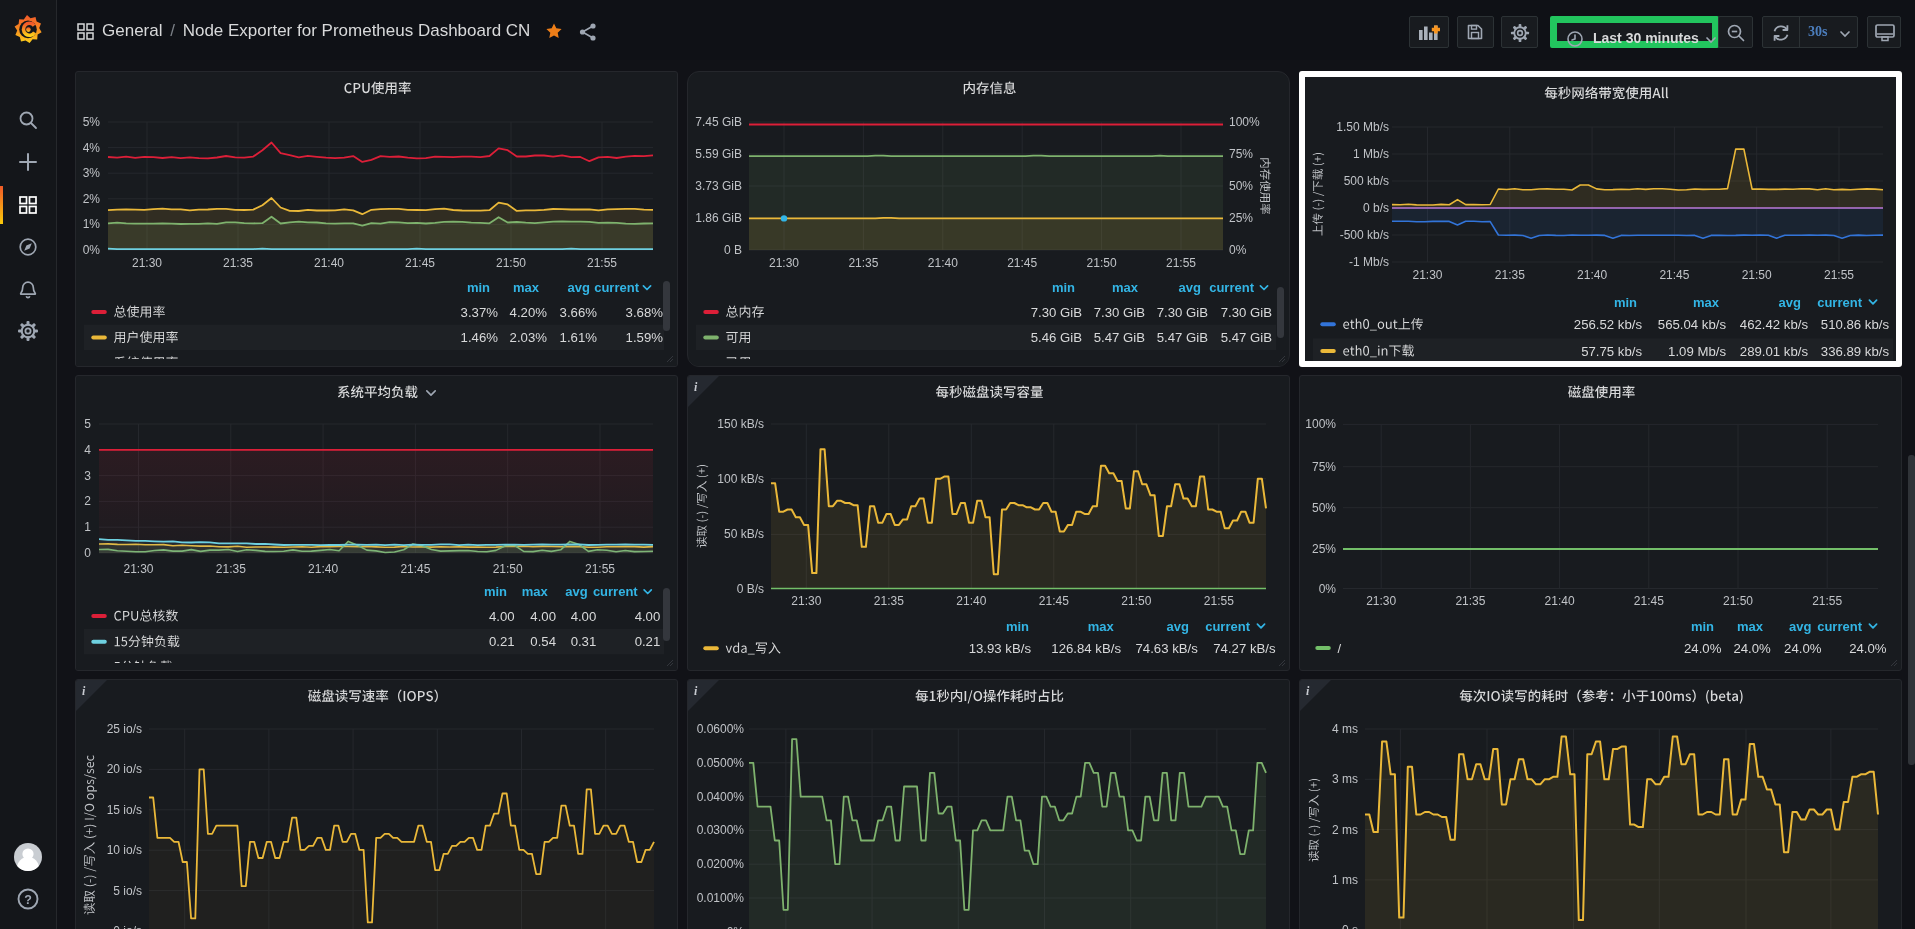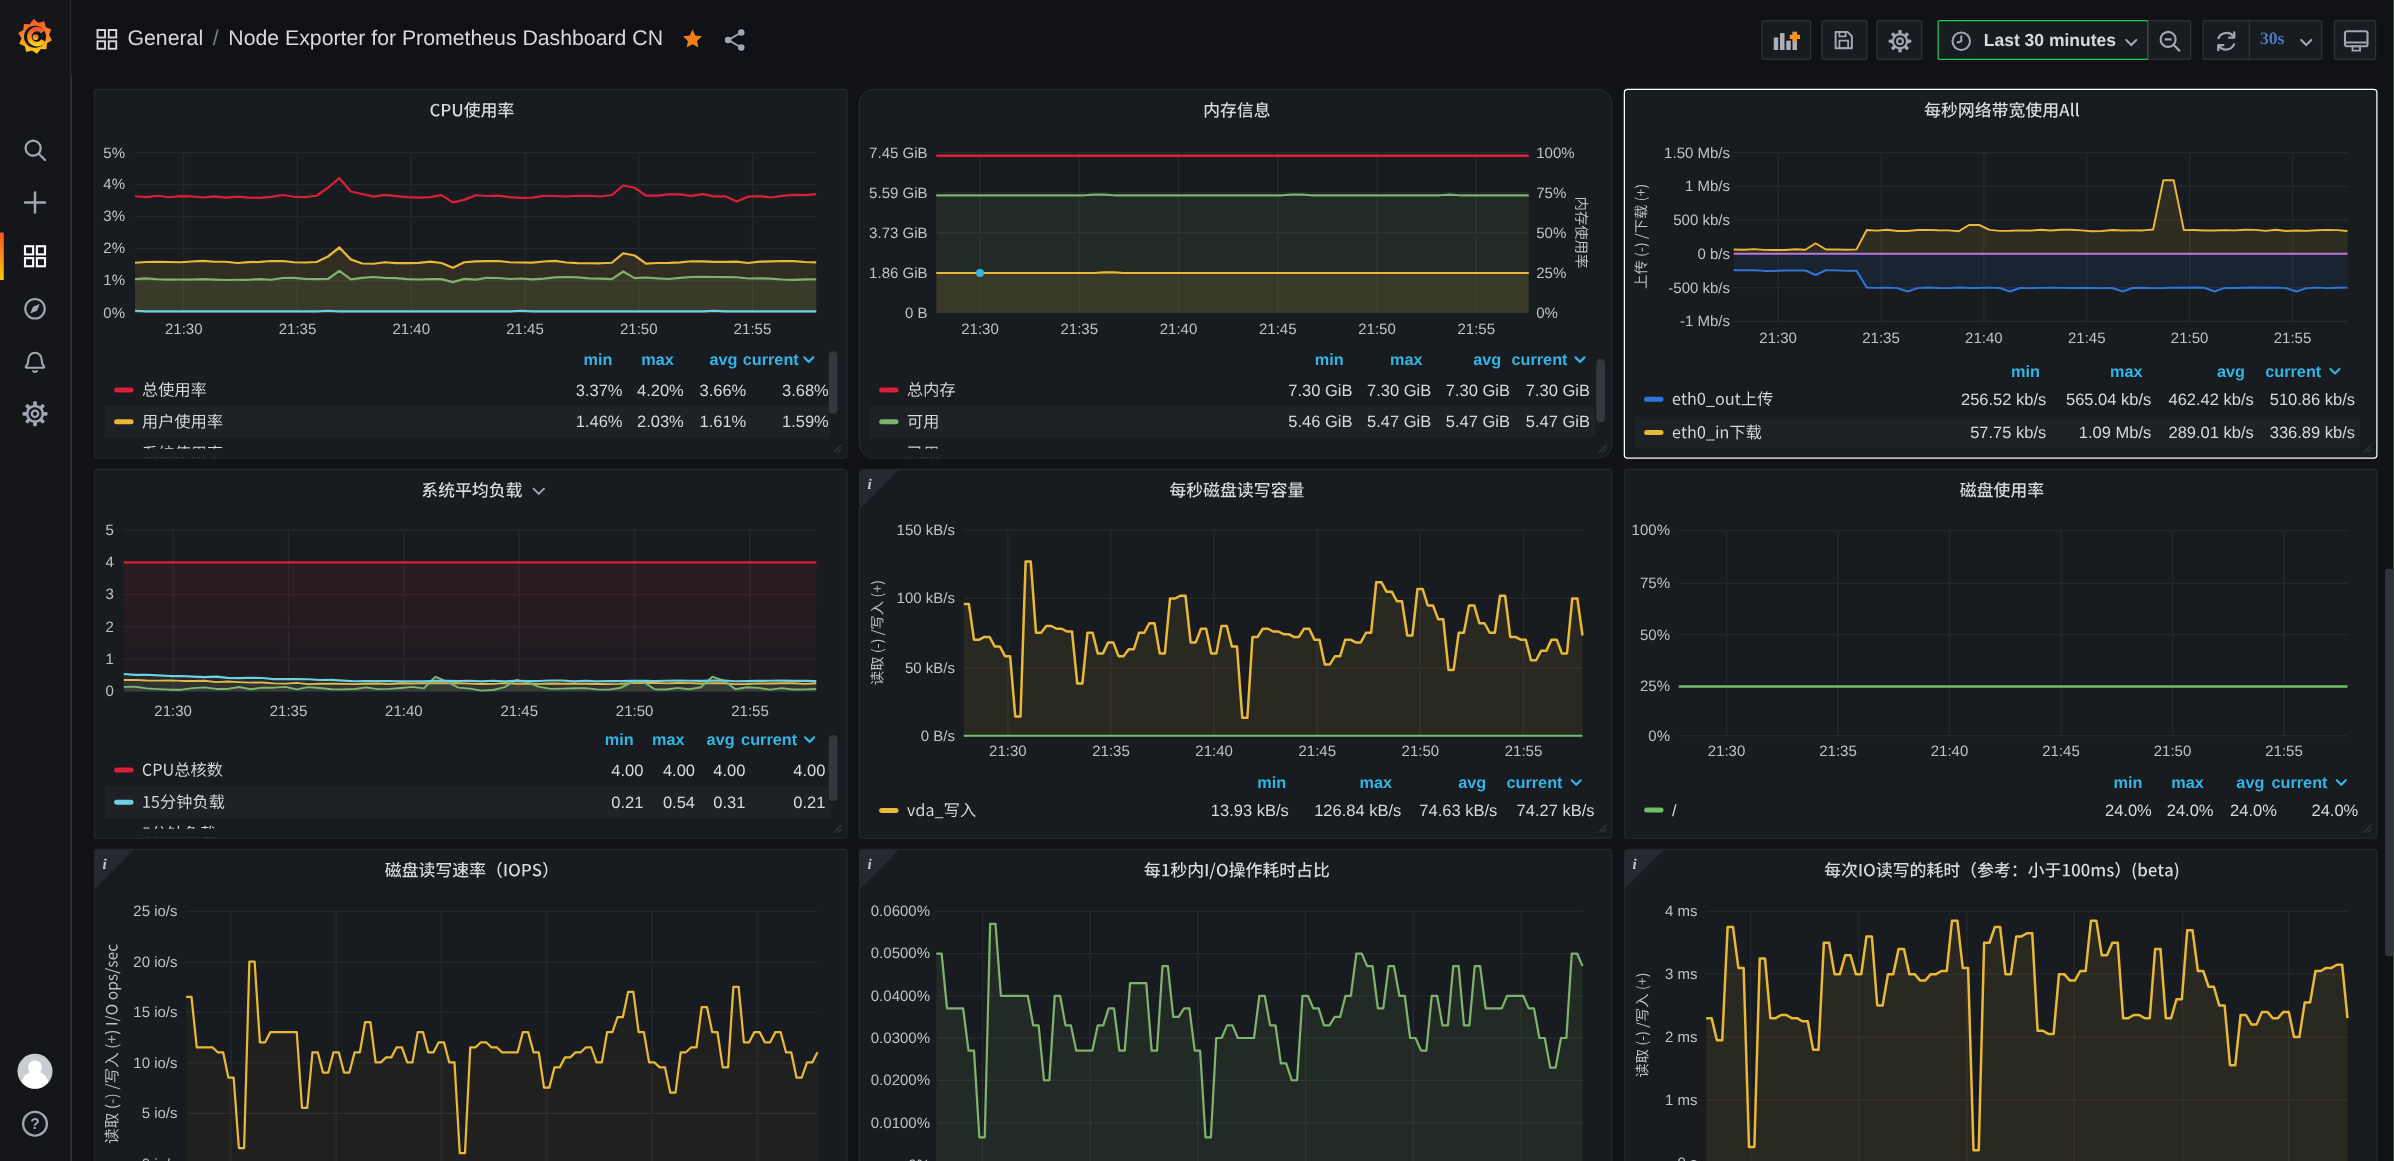--- a/index.html
+++ b/index.html
@@ -1,13 +1,13 @@
 <!DOCTYPE html>
 <html><head><meta charset="utf-8"><style>html,body{margin:0;padding:0;overflow:hidden;background:#0f1116}*{box-sizing:border-box}</style></head><body>
-<div style="position:relative;width:1915px;height:929px;background:#86efac;overflow:hidden">
+<div style="position:relative;width:1915px;height:929px;background:#be185d;overflow:hidden">
     <div style="position:absolute;left:57px;top:60px;right:0;bottom:0;background:#111217"></div>
     <div style="position:absolute;left:0;top:0;width:1915px;height:60px;background:#0f1116">
       <div style="position:relative;width:1915px;height:60px">
         <svg style="position:absolute;left:76px;top:22px" width="19" height="19" viewBox="0 0 19 19">
           <rect x="2" y="2" width="6" height="6" fill="none" stroke="#d8d9da" stroke-width="1.5"></rect>
           <rect x="11" y="2" width="6" height="6" fill="none" stroke="#d8d9da" stroke-width="1.5"></rect>
           <rect x="2" y="11" width="6" height="6" fill="none" stroke="#d8d9da" stroke-width="1.5"></rect>
           <rect x="11" y="11" width="6" height="6" fill="none" stroke="#d8d9da" stroke-width="1.5"></rect>
         </svg>
         <div style="position:absolute;left:102px;top:21px;font-family:'Liberation Sans',sans-serif;font-size:17px;color:#d8d9da;white-space:nowrap">General <span style="color:#7b8087;padding:0 3px">/</span> Node Exporter for Prometheus Dashboard CN</div>
@@ -45,21 +45,21 @@
               <rect x="-1.5" y="-10" width="3" height="4.5" rx="1" fill="#9fa7b3" transform="rotate(135)"></rect>
               <rect x="-1.5" y="-10" width="3" height="4.5" rx="1" fill="#9fa7b3" transform="rotate(180)"></rect>
               <rect x="-1.5" y="-10" width="3" height="4.5" rx="1" fill="#9fa7b3" transform="rotate(225)"></rect>
               <rect x="-1.5" y="-10" width="3" height="4.5" rx="1" fill="#9fa7b3" transform="rotate(270)"></rect>
               <rect x="-1.5" y="-10" width="3" height="4.5" rx="1" fill="#9fa7b3" transform="rotate(315)"></rect>
               <circle r="6.3" fill="none" stroke="#9fa7b3" stroke-width="2"></circle>
               <circle r="2.6" fill="none" stroke="#9fa7b3" stroke-width="1.8"></circle>
             </g>
           </svg>
         </div>
-        <div style="position:absolute;left:1550px;top:16px;width:169px;height:32px;background:#181b1f;border:1px solid #22c55e;border-radius:2px;box-sizing:border-box">
+        <div style="position:absolute;left:1550px;top:16px;width:169px;height:32px;background:#181b1f;border:7px solid #22c55e;border-radius:2px;box-sizing:border-box">
           <svg width="22" height="22" viewBox="0 0 22 22" style="position:absolute;left:7px;top:5px">
             <circle cx="11" cy="11" r="7" fill="none" stroke="#9fa7b3" stroke-width="1.6"></circle>
             <path d="M11 7 V11 L8 12" fill="none" stroke="#9fa7b3" stroke-width="1.6" stroke-linecap="round"></path>
           </svg>
           <div style="position:absolute;left:36px;top:7px;font-family:'Liberation Sans',sans-serif;font-size:14px;font-weight:bold;color:#d8d9da">Last 30 minutes</div>
           <svg width="12" height="12" viewBox="0 0 12 12" style="position:absolute;left:148px;top:11px">
             <path d="M2 4 L6 8 L10 4" fill="none" stroke="#9fa7b3" stroke-width="1.7" stroke-linecap="round"></path>
           </svg>
         </div>
         <div style="position:absolute;left:1718px;top:16px;width:35px;height:32px;background:#181b1f;border:1px solid #2c3235;border-radius:2px;box-sizing:border-box">
@@ -272,21 +272,21 @@
         <text x="457" y="269.9" font-family="Liberation Sans, sans-serif" font-size="13.2" fill="#d8d9da" text-anchor="end">5.47 GiB</text>
         <text x="520" y="269.9" font-family="Liberation Sans, sans-serif" font-size="13.2" fill="#d8d9da" text-anchor="end">5.47 GiB</text>
         <text x="584" y="269.9" font-family="Liberation Sans, sans-serif" font-size="13.2" fill="#d8d9da" text-anchor="end">5.47 GiB</text>
         <rect x="15.3" y="288.8" width="15.5" height="4" rx="2" fill="#eab839"></rect>
         <path transform="translate(37.5,295.3)" fill="#d8d9da" d="M1.2 -10.1V-9.1H9.7V-5.7H2.9V-7.9H1.9V-1.3C1.9 0.3 2.6 0.7 4.7 0.7C5.2 0.7 9 0.7 9.6 0.7C11.7 0.7 12.1 -0 12.4 -2.4C12.1 -2.5 11.6 -2.7 11.4 -2.8C11.2 -0.7 11 -0.3 9.6 -0.3C8.7 -0.3 5.3 -0.3 4.6 -0.3C3.2 -0.3 2.9 -0.5 2.9 -1.3V-4.8H9.7V-4.1H10.7V-10.1Z M15 -10V-5.3C15 -3.5 14.9 -1.2 13.4 0.5C13.6 0.6 14 0.9 14.2 1.1C15.2 0 15.6 -1.5 15.8 -3H19.1V0.9H20.1V-3H23.6V-0.3C23.6 -0.1 23.5 0 23.2 0C23 0.1 22.1 0.1 21.2 0C21.3 0.3 21.5 0.7 21.5 1C22.7 1 23.5 1 23.9 0.8C24.4 0.7 24.5 0.4 24.5 -0.3V-10ZM16 -9.1H19.1V-7H16ZM23.6 -9.1V-7H20.1V-9.1ZM16 -6.1H19.1V-3.9H15.9C15.9 -4.4 16 -4.8 16 -5.3ZM23.6 -6.1V-3.9H20.1V-6.1Z"></path>
         <rect x="589" y="215" width="7" height="51" rx="3.5" fill="#34373d"></rect>
         <rect x="0" y="287" width="601" height="9" fill="#181b1f"></rect>
         <path d="M591 290 L597 284 M594 290 L597 287" stroke="#33363c" stroke-width="1" fill="none"></path>
       </svg>
     </div>
-    <div style="position:absolute;left:1299px;top:71px;width:603px;height:296px;background:#181b1f;border:1px solid #ffffff;border-radius:3px;box-sizing:border-box;overflow:hidden">
+    <div style="position:absolute;left:1299px;top:71px;width:603px;height:296px;background:#181b1f;border:6px solid #ffffff;border-radius:3px;box-sizing:border-box;overflow:hidden">
       <svg width="601" height="294" viewBox="0 0 601 294" style="position:absolute;left:0;top:0">
         <path transform="translate(239.3,21.0)" fill="#d8d9da" d="M9.9 -6.6 9.8 -4.7H7.8L8.3 -5.3C7.9 -5.7 7 -6.2 6.3 -6.6ZM0.5 -4.8V-3.6H2.4C2.3 -2.5 2.1 -1.5 1.9 -0.6H9.5C9.4 -0.3 9.3 -0.1 9.3 -0C9.1 0.1 9 0.2 8.8 0.2C8.5 0.2 7.9 0.2 7.3 0.1C7.4 0.4 7.6 0.8 7.6 1.1C8.2 1.1 8.9 1.2 9.4 1.1C9.8 1.1 10.1 0.9 10.4 0.6C10.5 0.4 10.7 -0 10.8 -0.6H12.5V-1.8H10.9C10.9 -2.3 11 -2.9 11 -3.6H13V-4.8H11.1L11.2 -7.1C11.2 -7.3 11.2 -7.7 11.2 -7.7H2.9C2.9 -6.8 2.7 -5.8 2.6 -4.8ZM5.3 -6C6 -5.7 6.8 -5.2 7.3 -4.7H3.9L4.1 -6.6H5.9ZM9.6 -1.8H7.7L8.2 -2.3C7.7 -2.7 6.8 -3.3 6 -3.7H9.8C9.7 -2.9 9.7 -2.3 9.6 -1.8ZM5 -3.1C5.7 -2.8 6.5 -2.2 7.1 -1.8H3.4L3.7 -3.7H5.6ZM3.6 -11.5C2.9 -9.8 1.7 -8 0.5 -7C0.8 -6.8 1.4 -6.4 1.6 -6.2C2.3 -7 3.1 -7.9 3.7 -9H12.5V-10.1H4.4C4.5 -10.4 4.7 -10.8 4.9 -11.1Z M20.1 -9.1C19.9 -7.7 19.5 -6.1 19.1 -5.1C19.4 -5 19.9 -4.7 20.2 -4.6C20.6 -5.6 21 -7.3 21.2 -8.9ZM23.9 -9C24.5 -7.8 25.1 -6.2 25.3 -5.2L26.5 -5.6C26.2 -6.7 25.6 -8.2 25 -9.3ZM24.8 -4.8C23.8 -2.1 21.7 -0.7 18.3 -0.1C18.6 0.2 18.9 0.7 19 1.1C22.6 0.2 24.9 -1.4 25.9 -4.4ZM22 -11.4V-3H23.2V-11.4ZM18.5 -11.2C17.4 -10.8 15.7 -10.4 14.1 -10.1C14.3 -9.9 14.4 -9.4 14.5 -9.2C15 -9.2 15.6 -9.3 16.2 -9.4V-7.6H14V-6.4H16C15.5 -5 14.7 -3.3 13.9 -2.4C14.1 -2.1 14.3 -1.6 14.5 -1.2C15.1 -2 15.7 -3.1 16.2 -4.4V1.1H17.4V-4.8C17.8 -4.2 18.3 -3.5 18.4 -3.1L19.2 -4.1C18.9 -4.4 17.8 -5.8 17.4 -6.2V-6.4H19.2V-7.6H17.4V-9.7C18.1 -9.8 18.7 -10 19.2 -10.2Z M28.1 -10.6V1.1H29.4V-1.2C29.7 -1 30.1 -0.7 30.3 -0.5C31.1 -1.3 31.7 -2.4 32.2 -3.6C32.6 -3.1 32.9 -2.6 33.1 -2.1L33.9 -3C33.6 -3.5 33.2 -4.2 32.7 -4.9C33 -6 33.3 -7.2 33.5 -8.5L32.3 -8.6C32.2 -7.7 32 -6.8 31.8 -6C31.3 -6.6 30.8 -7.2 30.3 -7.7L29.6 -7C30.2 -6.3 30.8 -5.5 31.4 -4.7C30.9 -3.3 30.3 -2.1 29.4 -1.3V-9.4H38.1V-0.5C38.1 -0.2 38 -0.2 37.8 -0.1C37.5 -0.1 36.6 -0.1 35.7 -0.2C35.9 0.2 36.1 0.8 36.2 1.1C37.4 1.1 38.2 1.1 38.7 0.9C39.2 0.7 39.4 0.3 39.4 -0.5V-10.6ZM33.5 -7C34 -6.3 34.7 -5.5 35.2 -4.7C34.7 -3.2 34 -2 33 -1.1C33.3 -0.9 33.8 -0.6 34 -0.4C34.8 -1.2 35.5 -2.3 36 -3.5C36.4 -2.9 36.7 -2.3 36.9 -1.8L37.8 -2.5C37.5 -3.2 37 -4 36.5 -4.9C36.8 -6 37 -7.2 37.2 -8.5L36.1 -8.6C36 -7.7 35.8 -6.8 35.6 -6C35.2 -6.6 34.7 -7.2 34.2 -7.7Z M41 -0.8 41.3 0.5C42.6 0 44.2 -0.5 45.8 -1.1L45.6 -2.1C43.9 -1.6 42.1 -1.1 41 -0.8ZM48.1 -11.6C47.6 -10.2 46.7 -8.9 45.7 -7.9L44.8 -8.5C44.6 -8.1 44.3 -7.6 44 -7.2L42.6 -7C43.4 -8.1 44.1 -9.5 44.7 -10.8L43.5 -11.4C42.9 -9.8 42 -8.1 41.7 -7.7C41.4 -7.2 41.1 -6.9 40.9 -6.9C41 -6.5 41.2 -5.9 41.3 -5.7C41.5 -5.8 41.8 -5.8 43.3 -6C42.7 -5.3 42.3 -4.7 42 -4.4C41.6 -4 41.3 -3.6 41 -3.6C41.1 -3.2 41.3 -2.6 41.4 -2.4C41.7 -2.6 42.2 -2.7 45.5 -3.5C45.5 -3.8 45.5 -4.3 45.5 -4.6L43.3 -4.2C44.1 -5.2 45 -6.3 45.7 -7.5C45.9 -7.2 46.1 -6.9 46.2 -6.7C46.6 -7 47 -7.5 47.3 -7.9C47.7 -7.3 48.2 -6.8 48.7 -6.3C47.7 -5.7 46.6 -5.3 45.5 -5C45.6 -4.7 45.9 -4.1 46 -3.8C47.2 -4.2 48.5 -4.8 49.6 -5.6C50.6 -4.8 51.8 -4.2 53.1 -3.8C53.2 -4.2 53.4 -4.7 53.6 -5C52.4 -5.3 51.4 -5.7 50.5 -6.3C51.6 -7.2 52.5 -8.4 53 -9.7L52.3 -10.2L52.1 -10.1H48.7C48.9 -10.5 49.1 -10.9 49.3 -11.2ZM46.7 -4V1H47.8V0.3H51.3V1H52.6V-4ZM47.8 -0.8V-2.9H51.3V-0.8ZM51.3 -9C50.9 -8.2 50.3 -7.6 49.6 -7C48.9 -7.6 48.4 -8.2 48 -8.9L48.1 -9Z M55 -6.9V-4H56.2V-5.8H60V-4.5H56.4V-0.1H57.7V-3.3H60V1.1H61.4V-3.3H64V-1.4C64 -1.2 64 -1.2 63.8 -1.2C63.6 -1.1 63.1 -1.1 62.4 -1.2C62.6 -0.9 62.8 -0.4 62.8 -0.1C63.7 -0.1 64.4 -0.1 64.8 -0.2C65.2 -0.4 65.3 -0.7 65.3 -1.3V-4H66.5V-6.9ZM61.4 -4.5V-5.8H65.2V-4.5ZM63.5 -11.3V-9.9H61.4V-11.3H60.1V-9.9H58.1V-11.3H56.8V-9.9H54.7V-8.8H56.8V-7.5H58.1V-8.8H60.1V-7.5H61.4V-8.8H63.5V-7.5H64.8V-8.8H66.9V-9.9H64.8V-11.3Z M70.1 -5.7V-1.4H71.4V-4.6H77V-1.5H78.4V-5.7ZM73.2 -11.2 73.6 -10.2H68.5V-7.6H69.7V-9.2H78.8V-7.6H80.1V-10.2H75.2C75 -10.7 74.8 -11.2 74.5 -11.5ZM75.4 -8.7V-8H73.1V-8.7H71.8V-8H69.9V-7H71.8V-6.1H73.1V-7H75.4V-6.1H76.7V-7H78.7V-8H76.7V-8.7ZM73.3 -4.1V-3.1C73.3 -2.1 72.9 -0.7 68 0.3C68.3 0.5 68.7 1 68.9 1.3C72.7 0.4 74.1 -0.8 74.5 -2V-0.5C74.5 0.6 74.9 1 76.4 1C76.7 1 78.4 1 78.7 1C80 1 80.4 0.5 80.5 -1.5C80.2 -1.6 79.7 -1.8 79.4 -2C79.3 -0.4 79.2 -0.1 78.6 -0.1C78.2 -0.1 76.8 -0.1 76.5 -0.1C75.9 -0.1 75.8 -0.2 75.8 -0.6V-2.6H74.6C74.6 -2.8 74.7 -2.9 74.7 -3.1V-4.1Z M89 -11.3V-10H85.4V-8.8H89V-7.7H85.7V-3.8H88.9C88.8 -3.1 88.7 -2.5 88.3 -2C87.7 -2.4 87.2 -3 86.8 -3.6L85.7 -3.3C86.2 -2.4 86.8 -1.7 87.6 -1.1C87 -0.6 86.1 -0.2 84.9 0.1C85.1 0.4 85.5 0.9 85.7 1.2C87 0.8 87.9 0.2 88.6 -0.4C89.9 0.4 91.6 0.9 93.4 1.1C93.6 0.8 93.9 0.3 94.2 0C92.3 -0.2 90.7 -0.6 89.4 -1.3C89.8 -2.1 90.1 -2.9 90.2 -3.8H93.6V-7.7H90.3V-8.8H94V-10H90.3V-11.3ZM86.9 -6.6H89V-5.3V-4.9H86.9ZM90.3 -6.6H92.4V-4.9H90.3V-5.3ZM84.6 -11.4C83.8 -9.4 82.6 -7.5 81.2 -6.2C81.5 -5.9 81.8 -5.2 81.9 -4.9C82.4 -5.4 82.8 -5.9 83.2 -6.5V1.2H84.5V-8.3C85 -9.2 85.4 -10.1 85.8 -11Z M96.5 -10.5V-5.6C96.5 -3.7 96.4 -1.3 94.9 0.4C95.2 0.5 95.7 1 95.9 1.2C96.9 0.1 97.4 -1.4 97.6 -2.9H100.7V1H102V-2.9H105.3V-0.5C105.3 -0.2 105.2 -0.1 104.9 -0.1C104.7 -0.1 103.8 -0.1 102.9 -0.2C103.1 0.2 103.3 0.7 103.3 1.1C104.6 1.1 105.4 1.1 105.9 0.9C106.4 0.6 106.6 0.3 106.6 -0.5V-10.5ZM97.8 -9.2H100.7V-7.3H97.8ZM105.3 -9.2V-7.3H102V-9.2ZM97.8 -6.1H100.7V-4.1H97.7C97.8 -4.6 97.8 -5.1 97.8 -5.6ZM105.3 -6.1V-4.1H102V-6.1Z M108 0H109.6L110.4 -2.8H113.9L114.7 0H116.4L113.1 -9.9H111.3ZM110.8 -4.1 111.2 -5.4C111.5 -6.5 111.8 -7.6 112.1 -8.7H112.2C112.5 -7.6 112.8 -6.5 113.1 -5.4L113.5 -4.1Z M119.1 0.2C119.5 0.2 119.8 0.1 119.9 0L119.8 -1.1C119.6 -1.1 119.6 -1.1 119.5 -1.1C119.3 -1.1 119.1 -1.3 119.1 -1.7V-10.8H117.6V-1.8C117.6 -0.5 118 0.2 119.1 0.2Z M123.1 0.2C123.5 0.2 123.8 0.1 124 0L123.8 -1.1C123.6 -1.1 123.6 -1.1 123.5 -1.1C123.3 -1.1 123.1 -1.3 123.1 -1.7V-10.8H121.6V-1.8C121.6 -0.5 122 0.2 123.1 0.2Z"></path>
         <line x1="87" y1="50.0" x2="578" y2="50.0" stroke="#25282d" stroke-width="1"></line>
         <line x1="87" y1="77.0" x2="578" y2="77.0" stroke="#25282d" stroke-width="1"></line>
         <line x1="87" y1="104.0" x2="578" y2="104.0" stroke="#25282d" stroke-width="1"></line>
         <line x1="87" y1="131.0" x2="578" y2="131.0" stroke="#25282d" stroke-width="1"></line>
         <line x1="87" y1="158.0" x2="578" y2="158.0" stroke="#25282d" stroke-width="1"></line>
         <line x1="87" y1="185.0" x2="578" y2="185.0" stroke="#25282d" stroke-width="1"></line>
         <line x1="122.5" y1="50" x2="122.5" y2="185.0" stroke="#25282d" stroke-width="1"></line>
         <line x1="204.8" y1="50" x2="204.8" y2="185.0" stroke="#25282d" stroke-width="1"></line>

